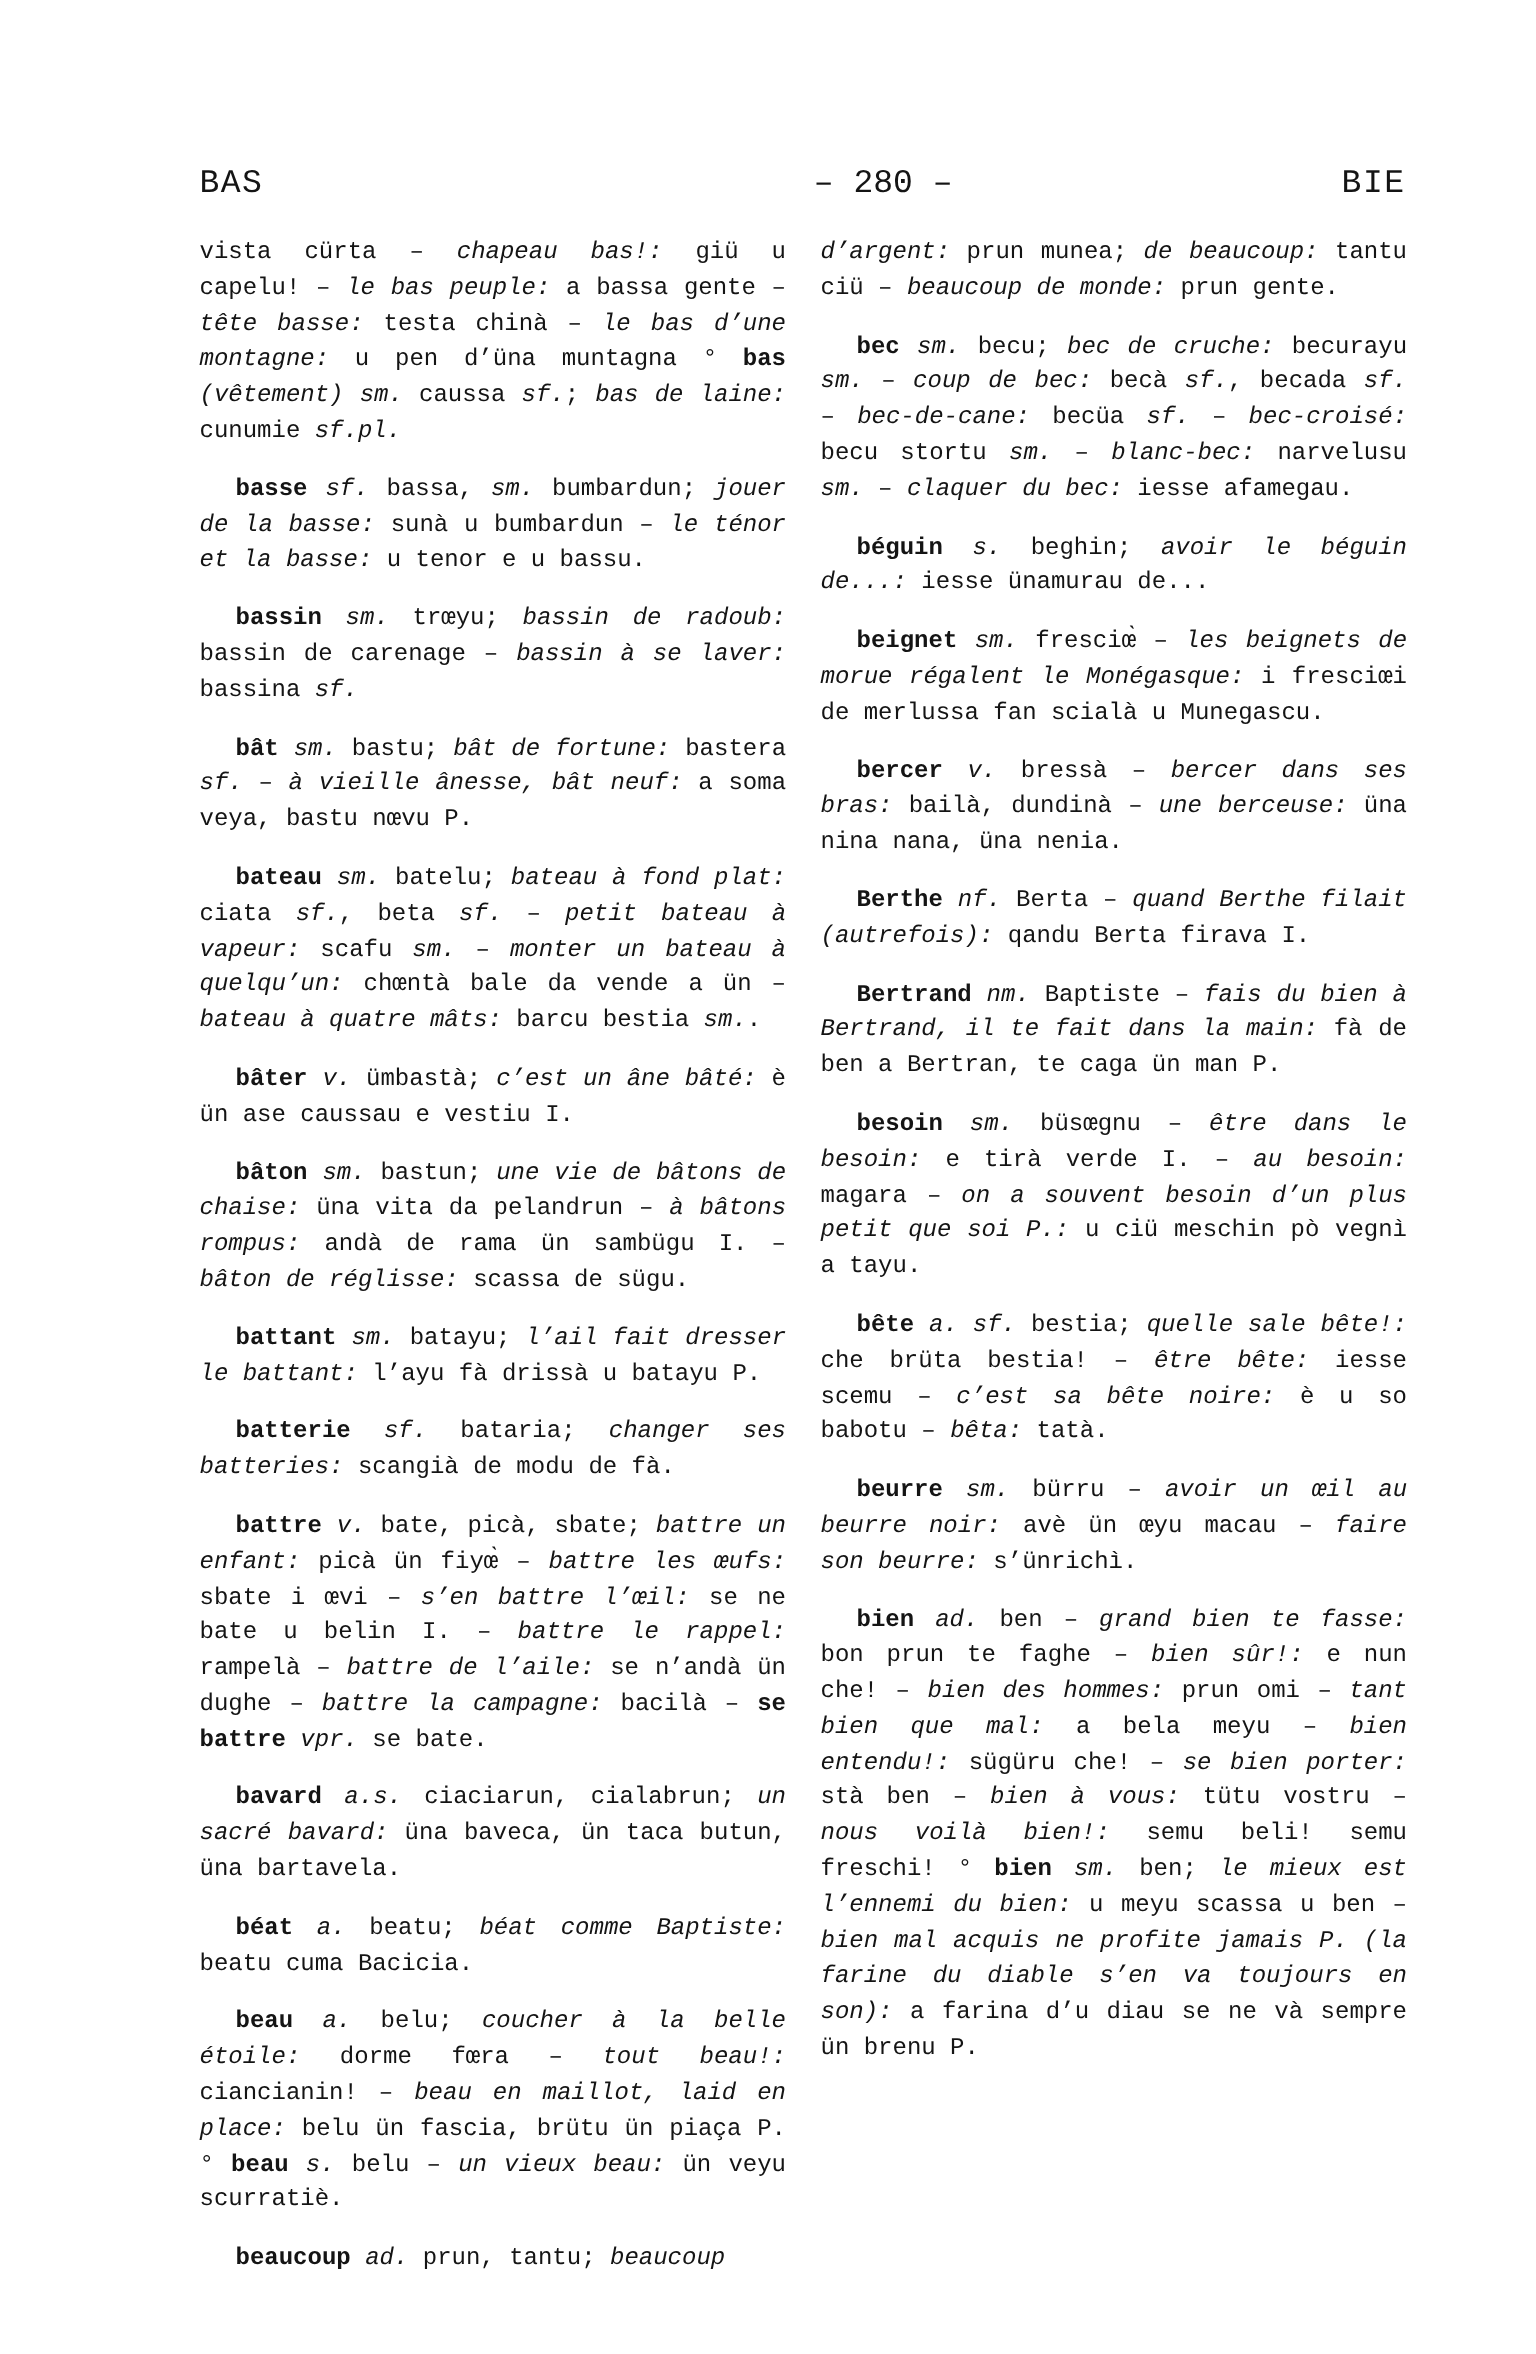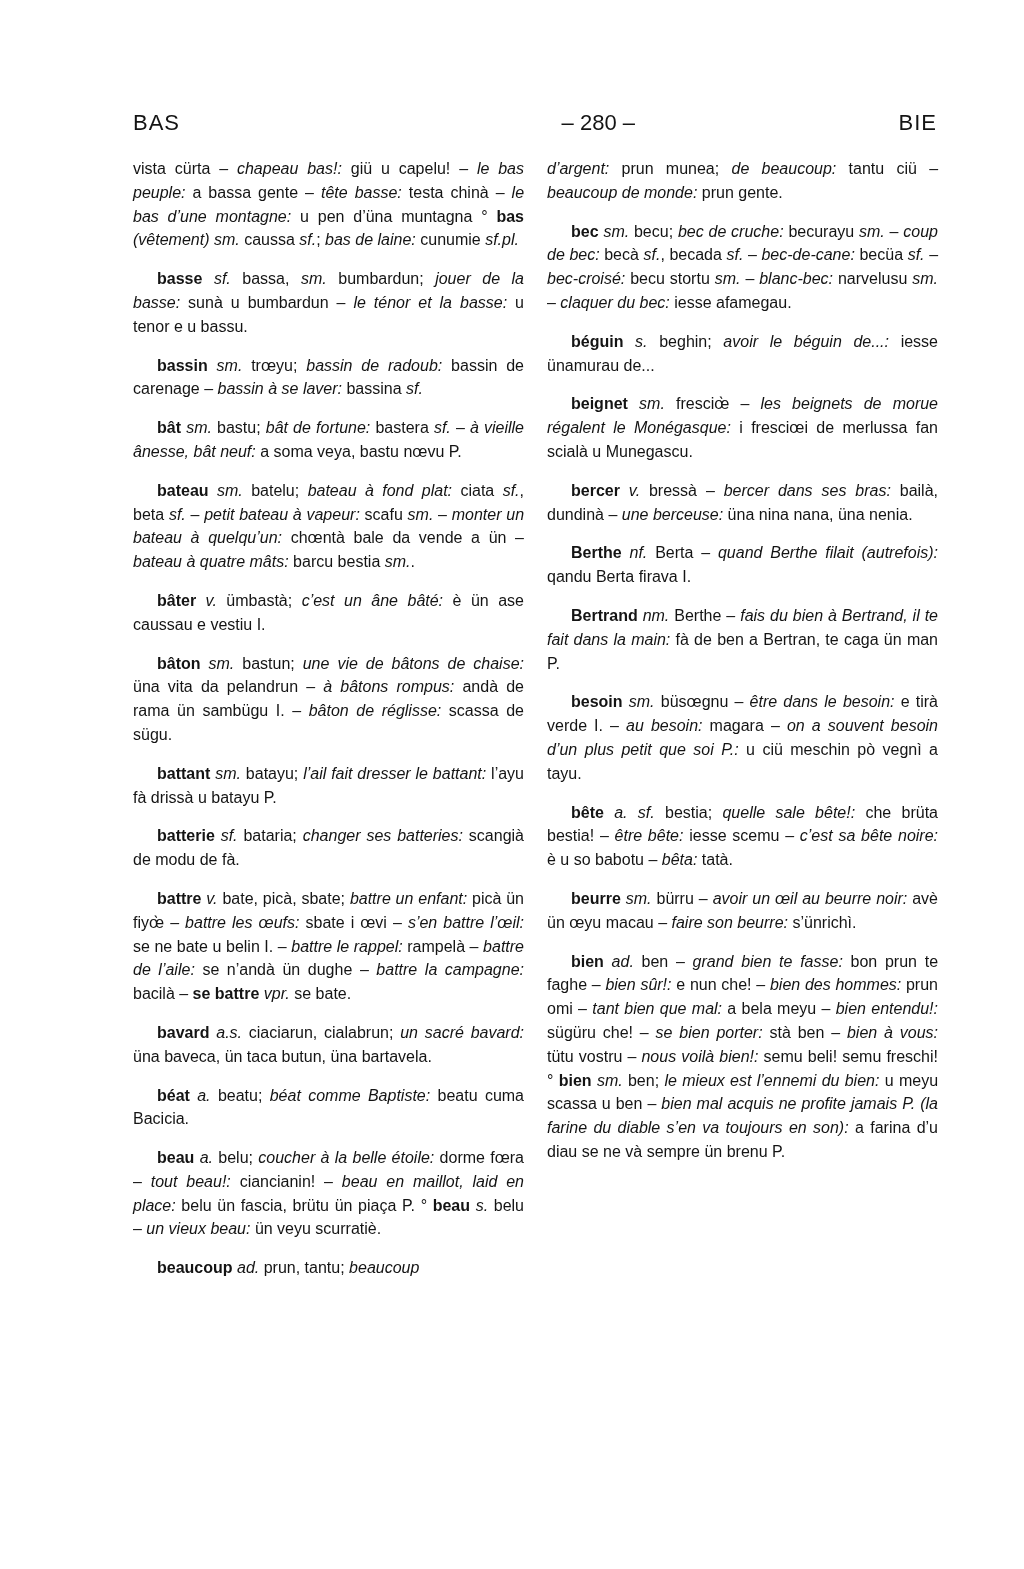--- a/index.html
+++ b/index.html
@@ -1,21 +1,21 @@
 <!DOCTYPE html>
 <html><head>
 <meta charset="utf-8">
 <style>
   html,body{margin:0;padding:0;background:#e8e8e8;}
   .page{
     position:relative;
     width:1024px;height:1569px;
     background:#ffffff;
     color:#141414;
-    font-family:Liberation Sans, sans-serif;
+    font-family:Liberation Mono, monospace;
     overflow:hidden;
   }
   .running-head{
     position:absolute;
     top:110px;left:133px;width:804px;height:30px;
     font-size:22px;
   }
   .rh-left{position:absolute;left:0;top:0;letter-spacing:1px;}
   .rh-center{position:absolute;left:302px;width:200px;text-align:right;top:0;}
   .rh-right{position:absolute;right:0;top:0;letter-spacing:1px;}
@@ -63,19 +63,19 @@
       <p class="entry"><span class="b">beau </span><span class="i">a. </span><span class="n">belu; </span><span class="i">coucher à la belle étoile: </span><span class="n">dorme fœra – </span><span class="i">tout beau!: </span><span class="n">ciancianin! – </span><span class="i">beau en maillot, laid en place: </span><span class="n">belu ün fascia, brütu ün piaça P. ° </span><span class="b">beau </span><span class="i">s. </span><span class="n">belu – </span><span class="i">un vieux beau: </span><span class="n">ün veyu scurratiè.</span></p>
       <p class="entry"><span class="b">beaucoup </span><span class="i">ad. </span><span class="n">prun, tantu; </span><span class="i">beaucoup</span></p>
     </div>
   <div class="column col-right">
       <p class="entry no-indent"><span class="i">d’argent: </span><span class="n">prun munea; </span><span class="i">de beaucoup: </span><span class="n">tantu ciü – </span><span class="i">beaucoup de monde: </span><span class="n">prun gente.</span></p>
       <p class="entry"><span class="b">bec </span><span class="i">sm. </span><span class="n">becu; </span><span class="i">bec de cruche: </span><span class="n">becurayu </span><span class="i">sm. </span><span class="n">– </span><span class="i">coup de bec: </span><span class="n">becà </span><span class="i">sf.</span><span class="n">, becada </span><span class="i">sf. </span><span class="n">– </span><span class="i">bec-de-cane: </span><span class="n">becüa </span><span class="i">sf. </span><span class="n">– </span><span class="i">bec-croisé: </span><span class="n">becu stortu </span><span class="i">sm. </span><span class="n">– </span><span class="i">blanc-bec: </span><span class="n">narvelusu </span><span class="i">sm. </span><span class="n">– </span><span class="i">claquer du bec: </span><span class="n">iesse afamegau.</span></p>
       <p class="entry"><span class="b">béguin </span><span class="i">s. </span><span class="n">beghin; </span><span class="i">avoir le béguin de...: </span><span class="n">iesse ünamurau de...</span></p>
       <p class="entry"><span class="b">beignet </span><span class="i">sm. </span><span class="n">fresciœ̀ – </span><span class="i">les beignets de morue régalent le Monégasque: </span><span class="n">i fresciœi de merlussa fan scialà u Munegascu.</span></p>
       <p class="entry"><span class="b">bercer </span><span class="i">v. </span><span class="n">bressà – </span><span class="i">bercer dans ses bras: </span><span class="n">bailà, dundinà – </span><span class="i">une berceuse: </span><span class="n">üna nina nana, üna nenia.</span></p>
       <p class="entry"><span class="b">Berthe </span><span class="i">nf. </span><span class="n">Berta – </span><span class="i">quand Berthe filait (autrefois): </span><span class="n">qandu Berta firava I.</span></p>
-      <p class="entry"><span class="b">Bertrand </span><span class="i">nm. </span><span class="n">Berthe – </span><span class="i">fais du bien à Bertrand, il te fait dans la main: </span><span class="n">fà de ben a Bertran, te caga ün man P.</span></p>
+      <p class="entry"><span class="b">Bertrand </span><span class="i">nm. </span><span class="n">Baptiste – </span><span class="i">fais du bien à Bertrand, il te fait dans la main: </span><span class="n">fà de ben a Bertran, te caga ün man P.</span></p>
       <p class="entry"><span class="b">besoin </span><span class="i">sm. </span><span class="n">büsœgnu – </span><span class="i">être dans le besoin: </span><span class="n">e tirà verde I. – </span><span class="i">au besoin: </span><span class="n">magara – </span><span class="i">on a souvent besoin d’un plus petit que soi P.: </span><span class="n">u ciü meschin pò vegnì a tayu.</span></p>
       <p class="entry"><span class="b">bête </span><span class="i">a. sf. </span><span class="n">bestia; </span><span class="i">quelle sale bête!: </span><span class="n">che brüta bestia! – </span><span class="i">être bête: </span><span class="n">iesse scemu – </span><span class="i">c’est sa bête noire: </span><span class="n">è u so babotu – </span><span class="i">bêta: </span><span class="n">tatà.</span></p>
       <p class="entry"><span class="b">beurre </span><span class="i">sm. </span><span class="n">bürru – </span><span class="i">avoir un œil au beurre noir: </span><span class="n">avè ün œyu macau – </span><span class="i">faire son beurre: </span><span class="n">s’ünrichì.</span></p>
       <p class="entry"><span class="b">bien </span><span class="i">ad. </span><span class="n">ben – </span><span class="i">grand bien te fasse: </span><span class="n">bon prun te faghe – </span><span class="i">bien sûr!: </span><span class="n">e nun che! – </span><span class="i">bien des hommes: </span><span class="n">prun omi – </span><span class="i">tant bien que mal: </span><span class="n">a bela meyu – </span><span class="i">bien entendu!: </span><span class="n">sügüru che! – </span><span class="i">se bien porter: </span><span class="n">stà ben – </span><span class="i">bien à vous: </span><span class="n">tütu vostru – </span><span class="i">nous voilà bien!: </span><span class="n">semu beli! semu freschi! ° </span><span class="b">bien </span><span class="i">sm. </span><span class="n">ben; </span><span class="i">le mieux est l’ennemi du bien: </span><span class="n">u meyu scassa u ben – </span><span class="i">bien mal acquis ne profite jamais P. (la farine du diable s’en va toujours en son): </span><span class="n">a farina d’u diau se ne và sempre ün brenu P.</span></p>
     </div>
 </div>
 
 </body></html>

